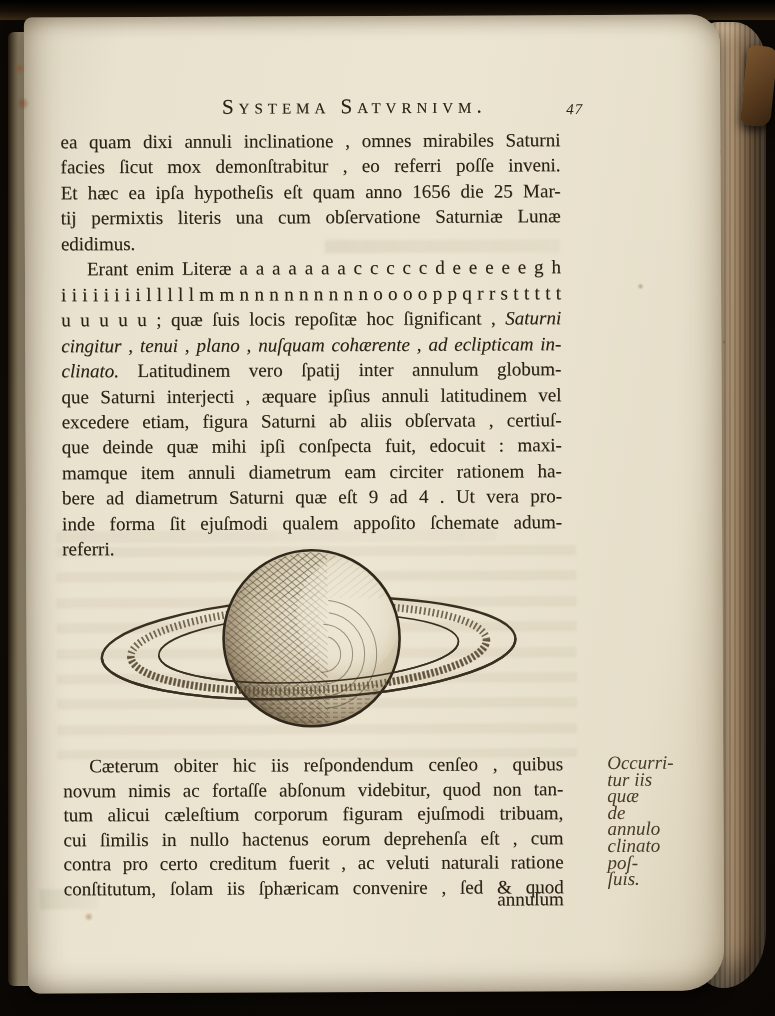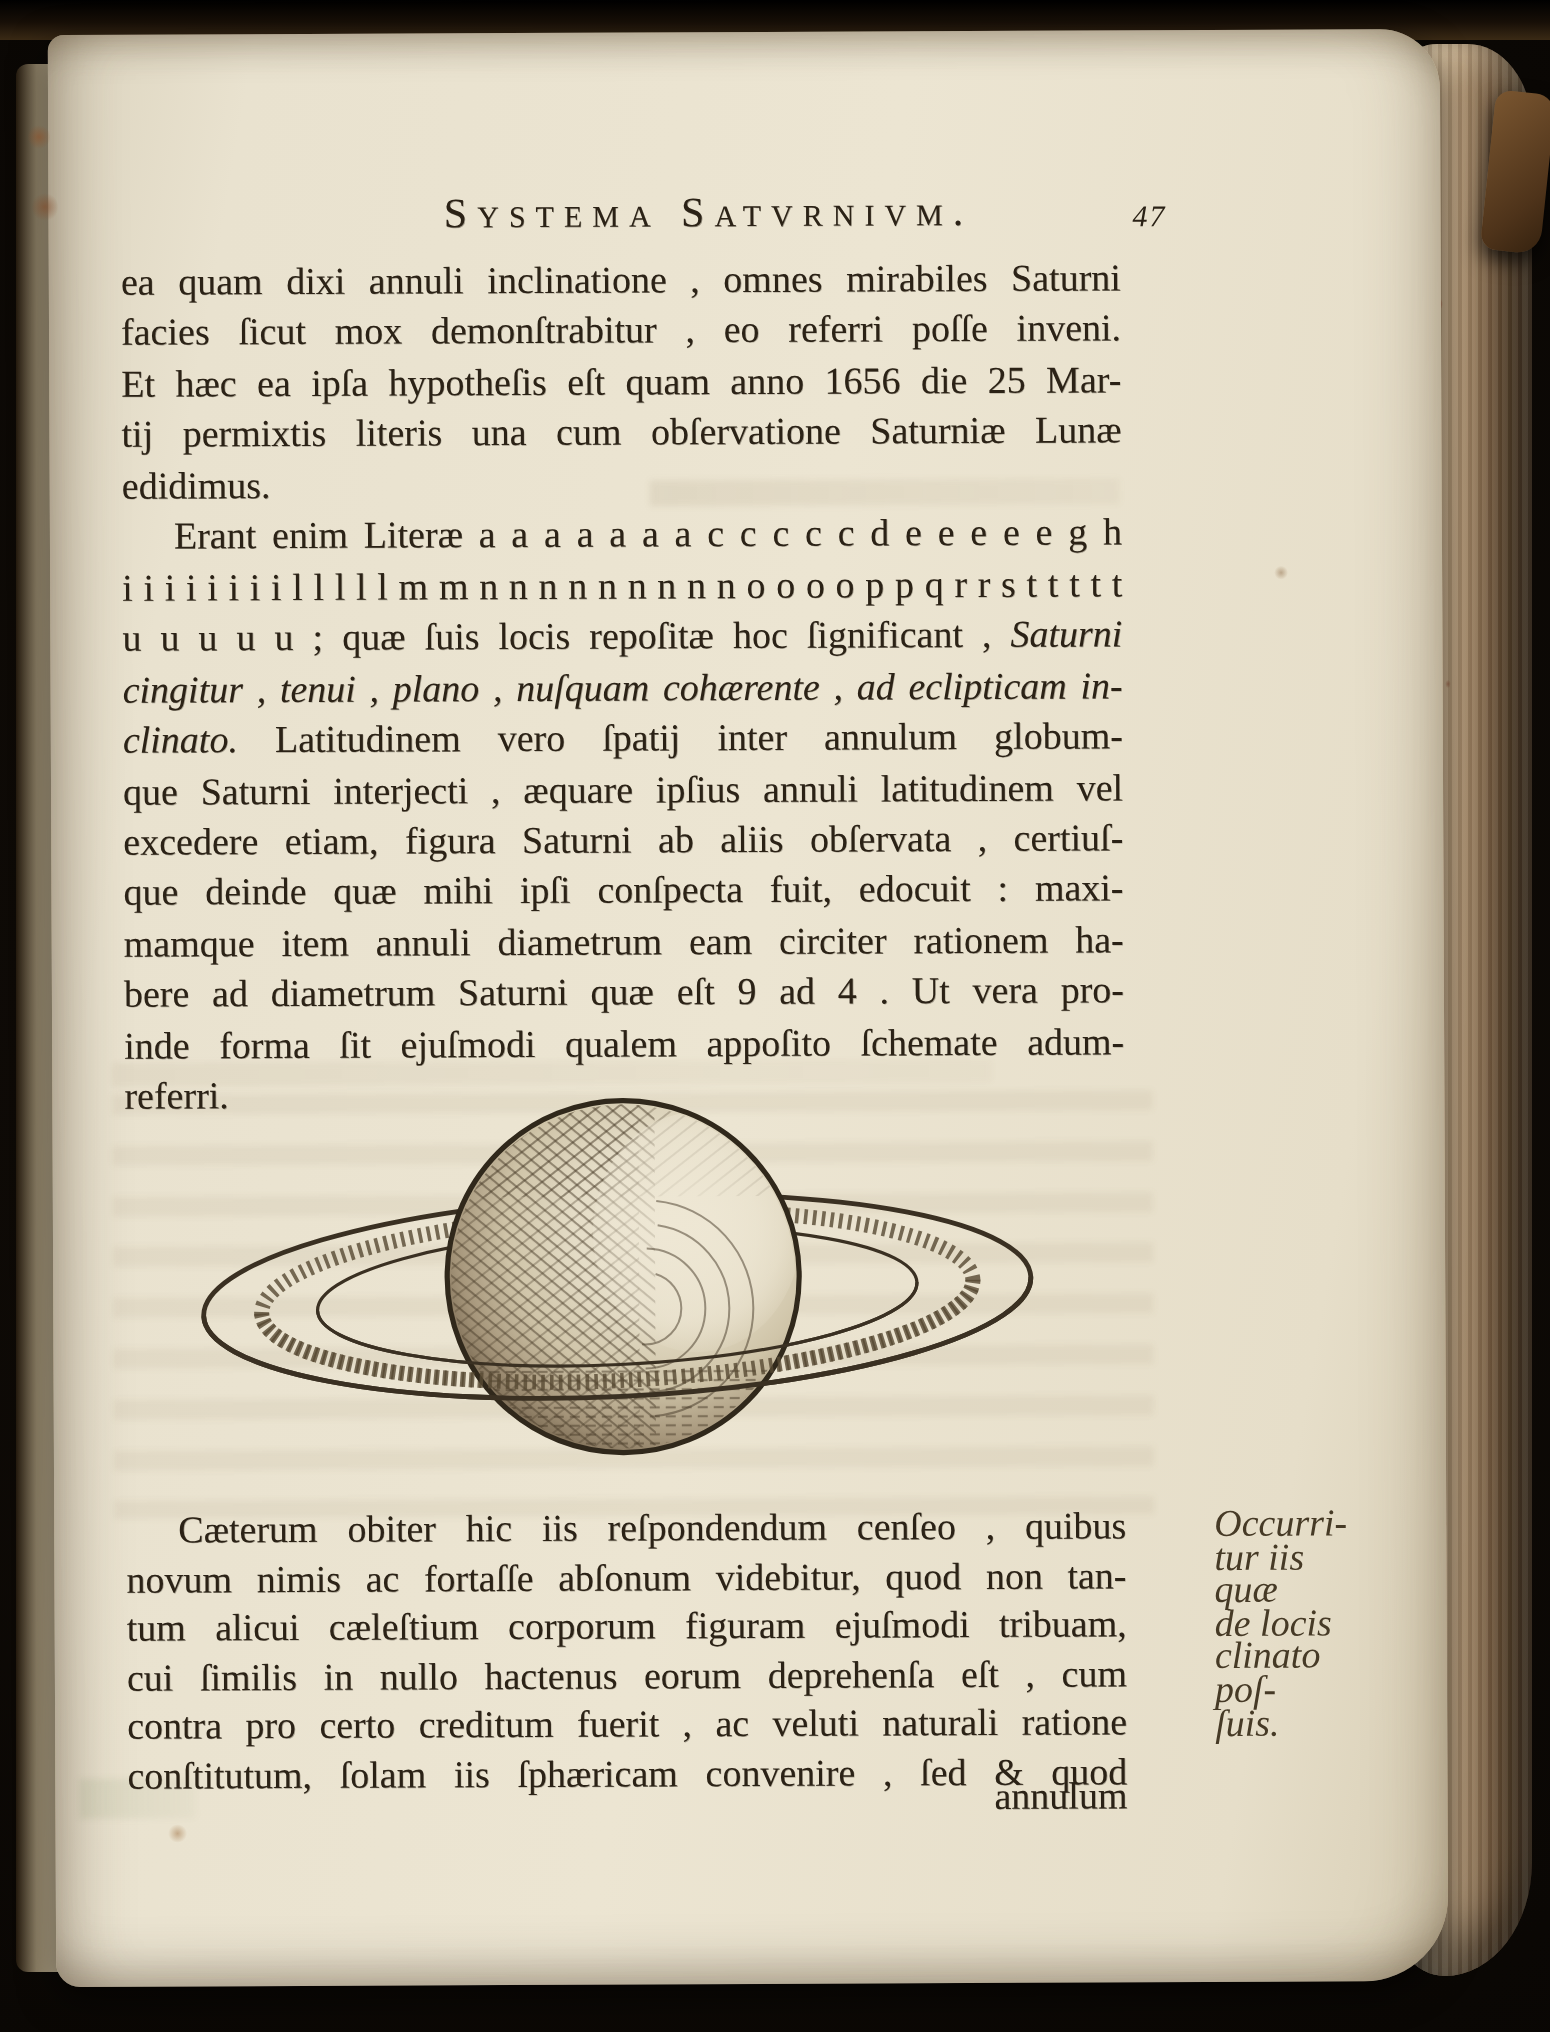--- a/index.html
+++ b/index.html
@@ -194,21 +194,21 @@
         <div class="tline indent"><span>Cæterum obiter hic iis reſpondendum cenſeo ,  quibus</span></div>
         <div class="tline"><span>novum nimis ac fortaſſe abſonum videbitur, quod non tan-</span></div>
         <div class="tline"><span>tum alicui cæleſtium corporum figuram ejuſmodi tribuam,</span></div>
         <div class="tline"><span>cui ſimilis in nullo hactenus eorum deprehenſa eſt ,  cum</span></div>
         <div class="tline"><span>contra pro certo creditum fuerit ,  ac  veluti naturali ratione</span></div>
         <div class="tline"><span>conſtitutum,  ſolam iis ſphæricam convenire ,  ſed &amp; quod</span></div>
       </div>
     <div class="note">
         <div class="tline"><span>Occurri-</span></div>
         <div class="tline"><span>tur iis quæ</span></div>
-        <div class="tline"><span>de locis</span></div>
+        <div class="tline"><span>de annulo</span></div>
         <div class="tline"><span>clinato poſ-</span></div>
         <div class="tline"><span>ſuis.</span></div>
       </div>
     <div class="catchword">annulum</div>
   </div>
 
   <div class="spot spot1"></div>
   <div class="spot spot2"></div>
 </div>
 

